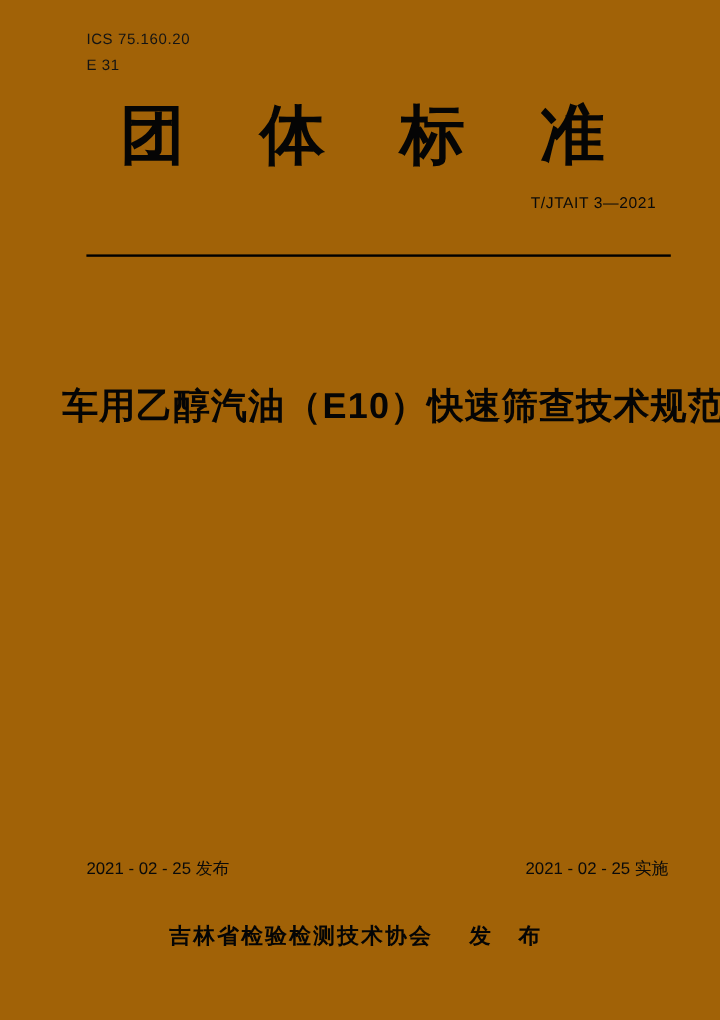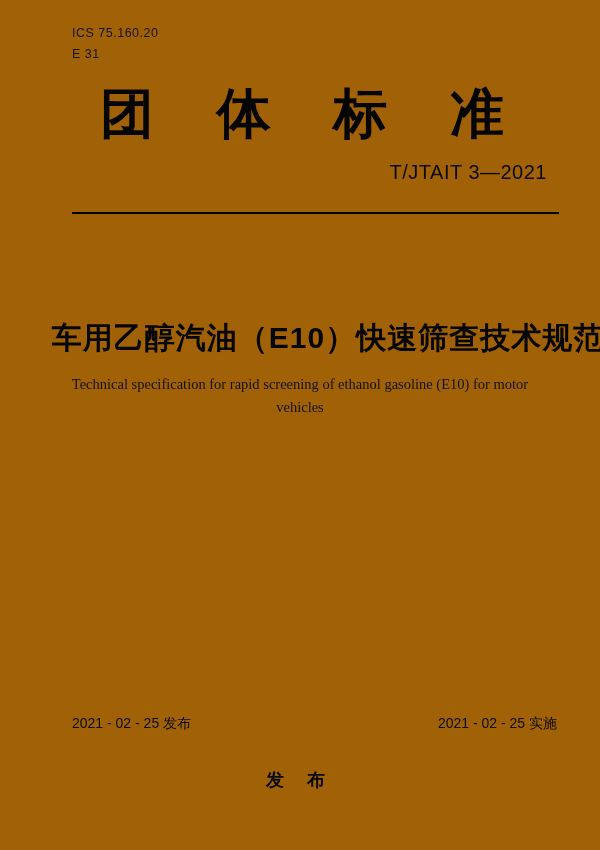--- a/index.html
+++ b/index.html
@@ -34,21 +34,21 @@
     justify-content: space-between;
     font-size: 54px;
     line-height: 62px;
     font-weight: 700;
     color: #050505;
   }
   .std-number {
     position: absolute;
     top: 161px;
     right: 53px;
-    font-size: 20px;
+    font-size: 13px;
     font-weight: 500;
     letter-spacing: 0.5px;
     color: #0a0a0a;
   }
   .rule {
     position: absolute;
     top: 212px;
     left: 72px;
     width: 487px;
     height: 2px;
@@ -125,24 +125,24 @@
     <span>标</span>
     <span>准</span>
   </div>
 
   <div class="std-number">T/JTAIT 3—2021</div>
 
   <div class="rule"></div>
 
   <div class="title-cn">车用乙醇汽油（E10）快速筛查技术规范</div>
 
-  <div class="title-en">Technical specification for rapid screening of ethanol gasoline (E10) for motor vehicles</div>
 
   <div class="dates-row">
     <span>2021 - 02 - 25 发布</span>
     <span>2021 - 02 - 25 实施</span>
   </div>
 
   <div class="publisher-row">
+    <span class="publisher-name">吉林省检验检测技术协会</span>
     <span class="publish-label">发 布</span>
   </div>
 
 </div>
 
 </body></html>

